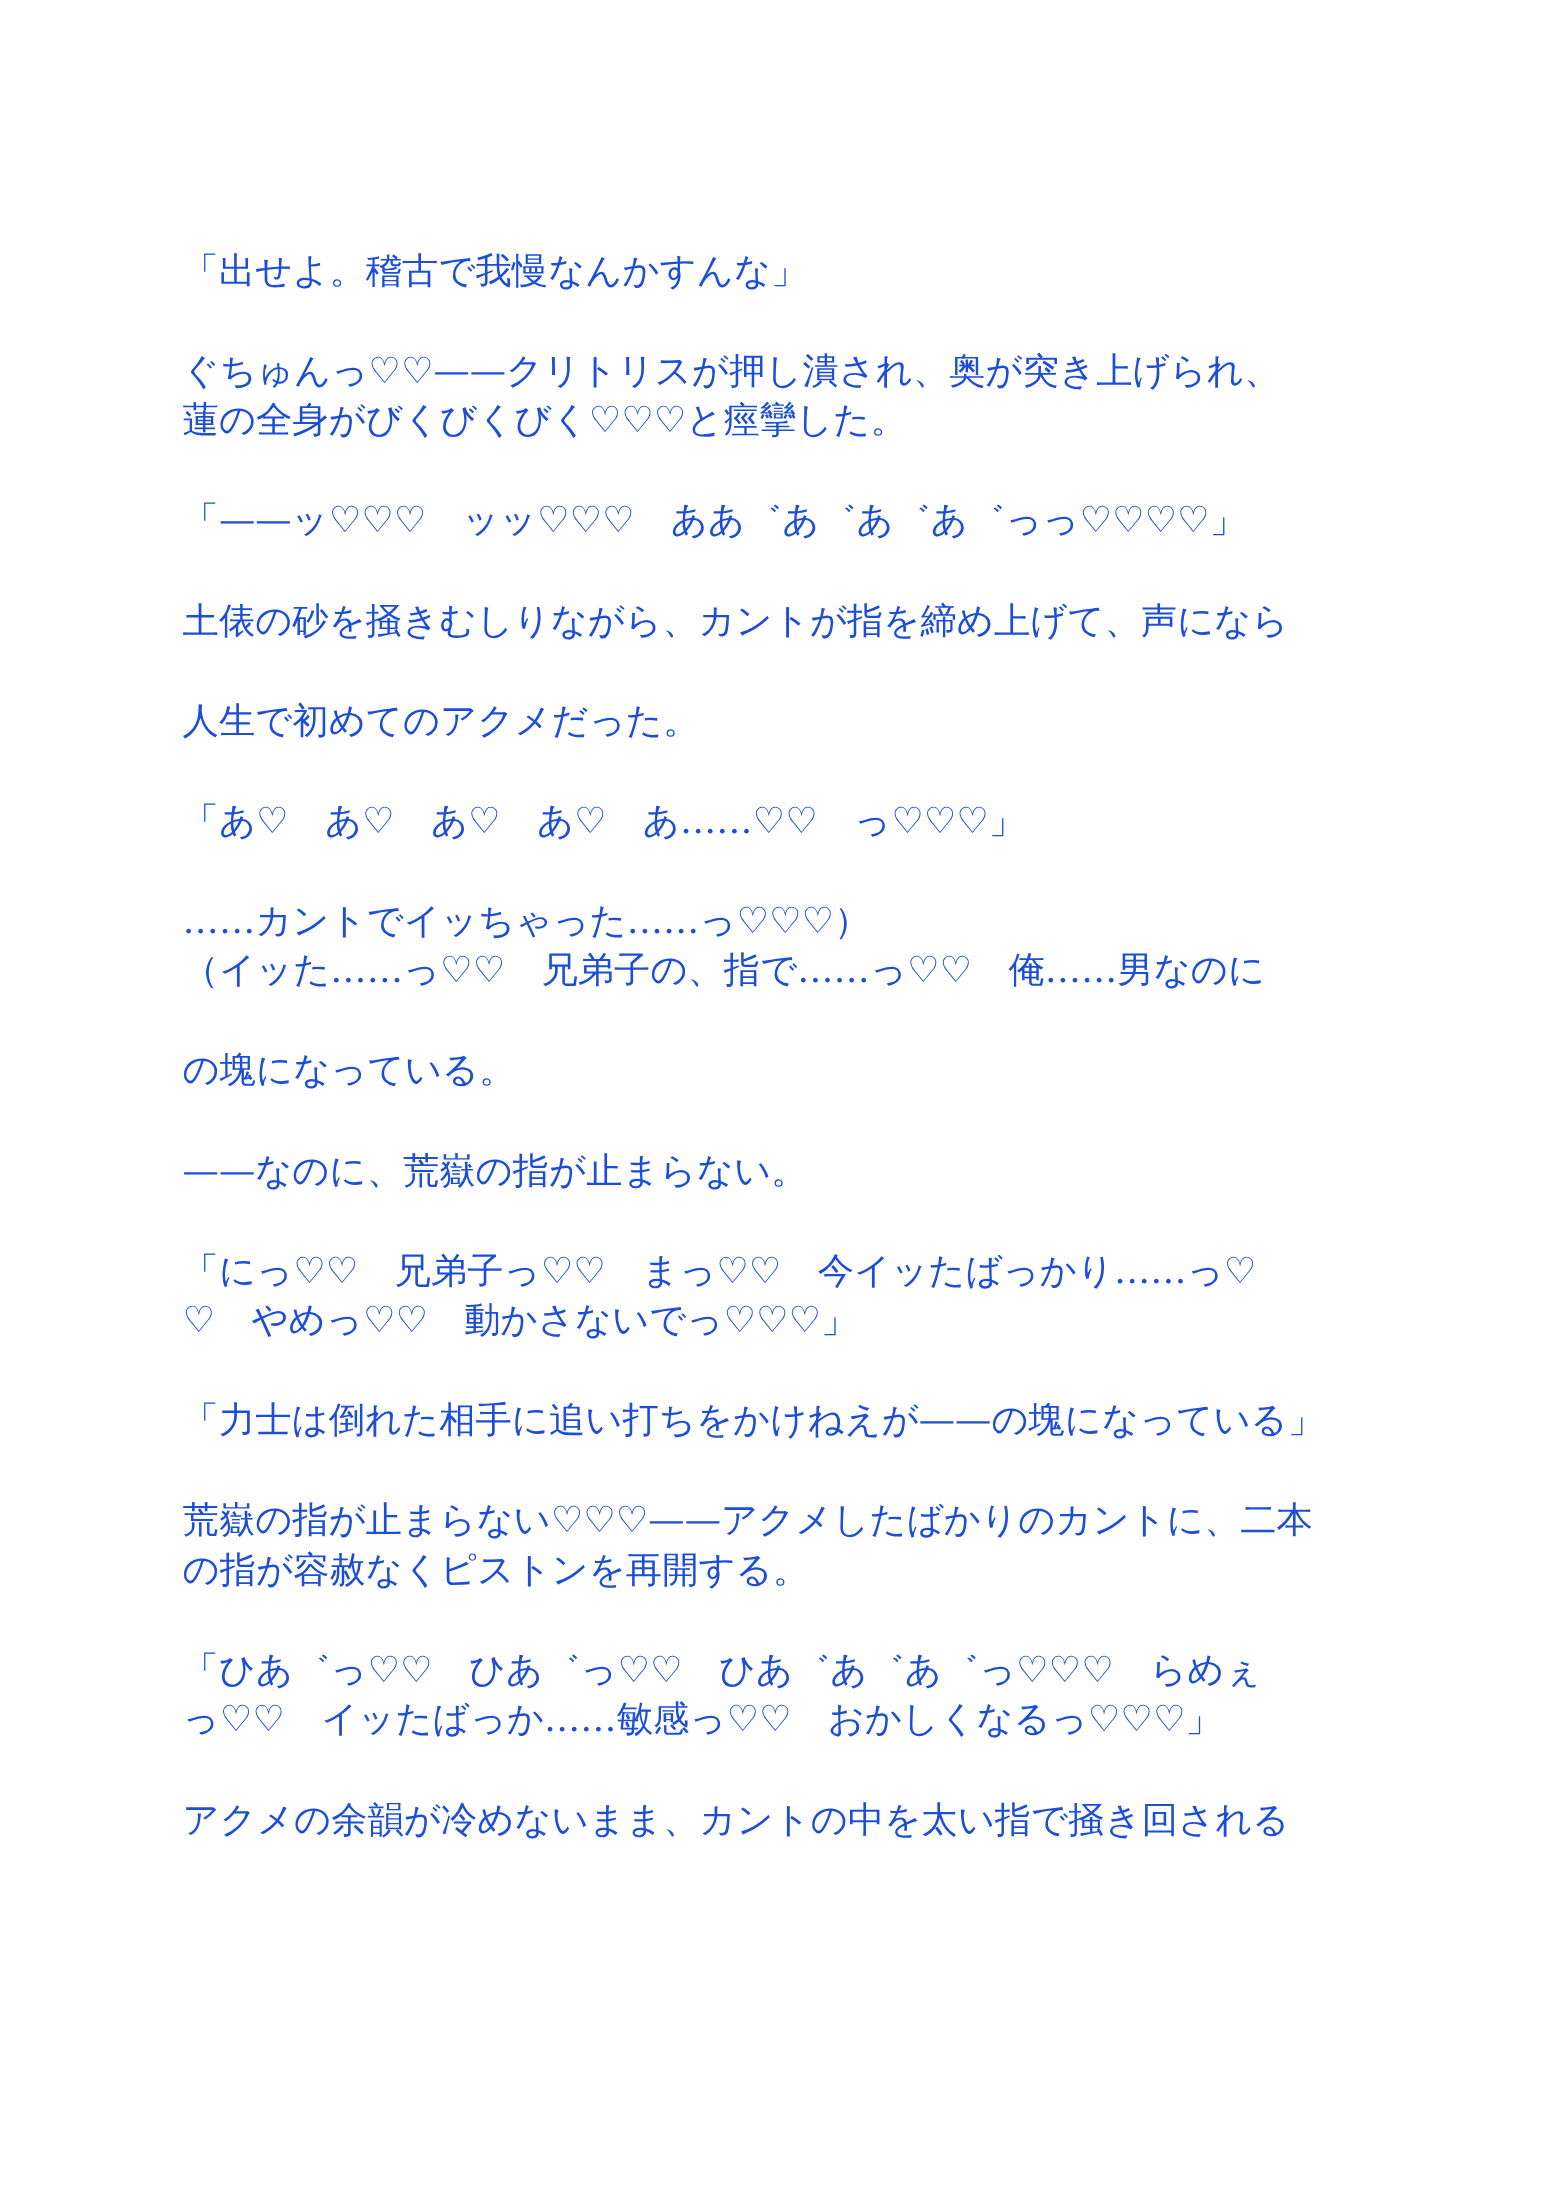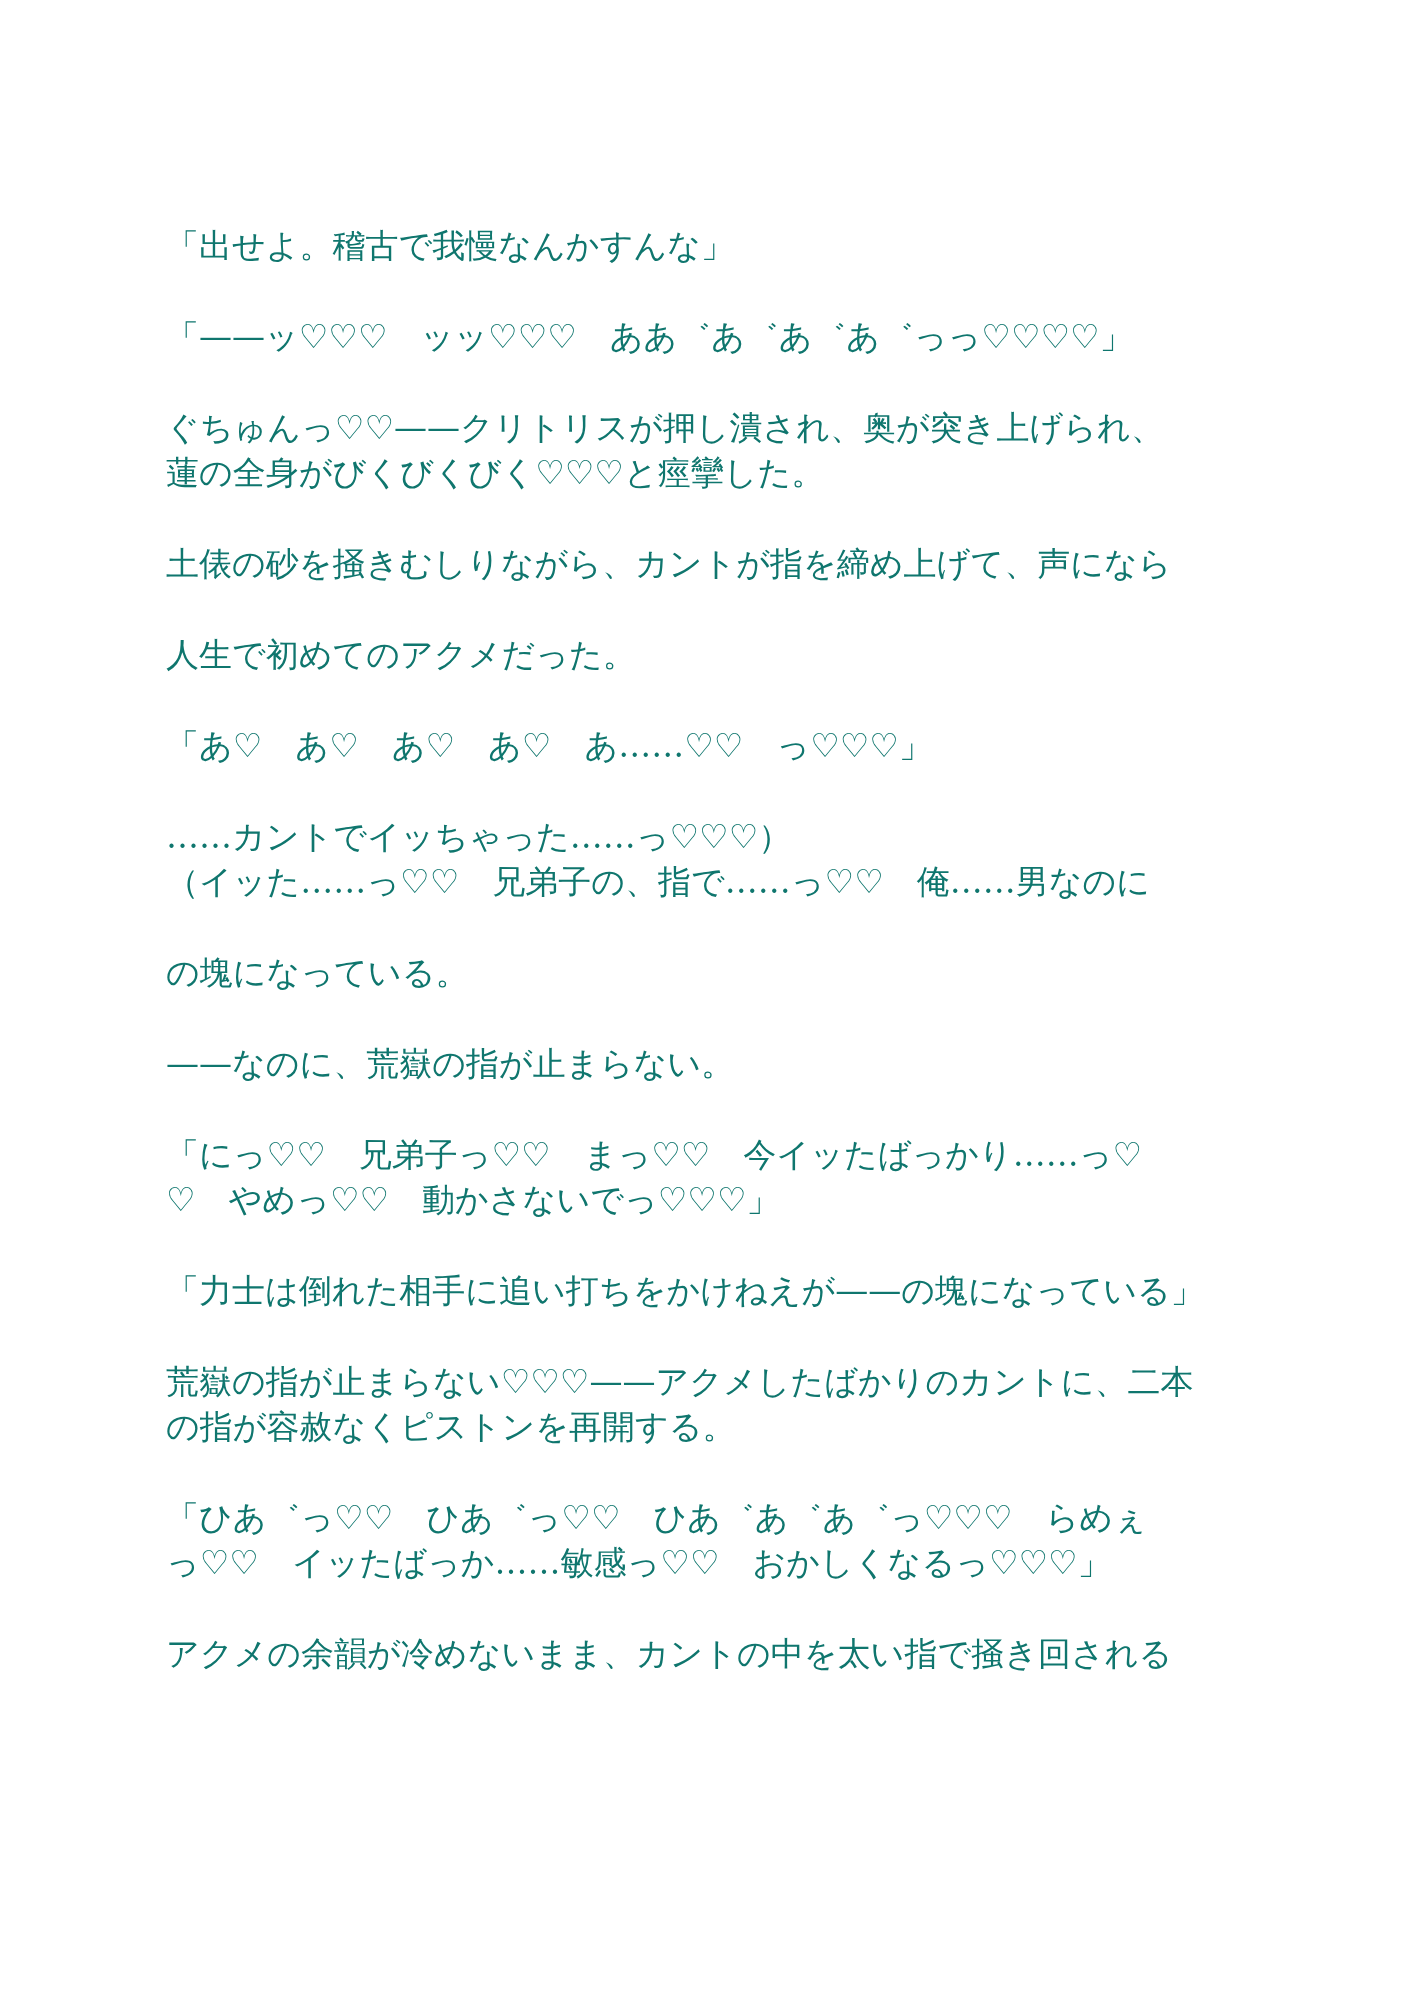--- a/index.html
+++ b/index.html
@@ -13,21 +13,21 @@
     height: 2000px;
     background: #ffffff;
     overflow: hidden;
     font-family: "DejaVu Serif", "Liberation Serif", serif;
   }
   .content {
     position: absolute;
     left: 166px;
     top: 223px;
     width: 1010px;
-    color: #0f766e;
+    color: #1d4ed8;
     font-size: 33px;
     line-height: 45px;
     letter-spacing: 0;
   }
   .content p {
     margin: 0 0 46px 0;
     padding: 0;
   }
   .line {
     display: block;
@@ -38,26 +38,26 @@
 <body>
 
 <div class="page">
   <main class="content">
 
     <p>
       <span class="line">「出せよ。稽古で我慢なんかすんな」</span>
     </p>
 
     <p>
-      <span class="line">「——ッ♡♡♡　ッッ♡♡♡　ああ゛あ゛あ゛あ゛っっ♡♡♡♡」</span>
+      <span class="line">ぐちゅんっ♡♡——クリトリスが押し潰され、奥が突き上げられ、</span>
+      <span class="line">蓮の全身がびくびくびく♡♡♡と痙攣した。</span>
     </p>
 
     <p>
-      <span class="line">ぐちゅんっ♡♡——クリトリスが押し潰され、奥が突き上げられ、</span>
-      <span class="line">蓮の全身がびくびくびく♡♡♡と痙攣した。</span>
+      <span class="line">「——ッ♡♡♡　ッッ♡♡♡　ああ゛あ゛あ゛あ゛っっ♡♡♡♡」</span>
     </p>
 
     <p>
       <span class="line">土俵の砂を掻きむしりながら、カントが指を締め上げて、声になら</span>
     </p>
 
     <p>
       <span class="line">人生で初めてのアクメだった。</span>
     </p>
 

